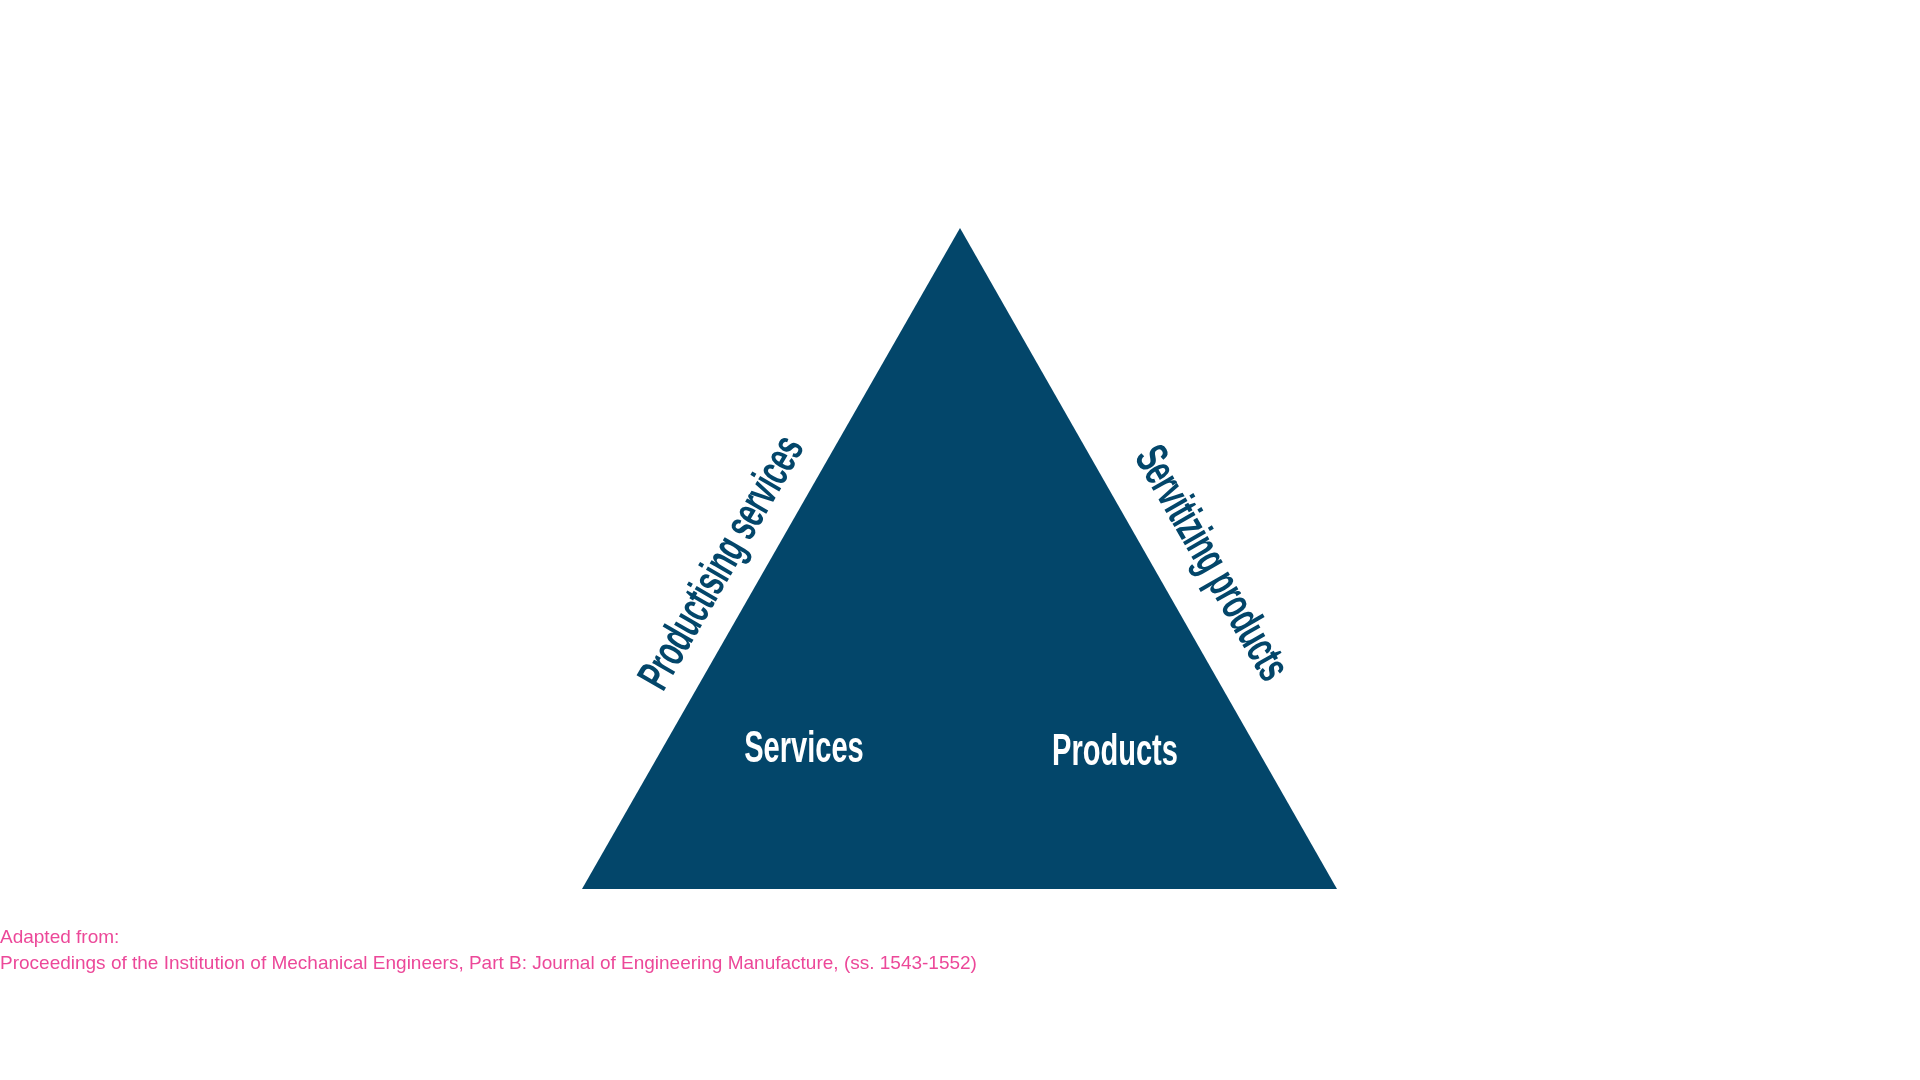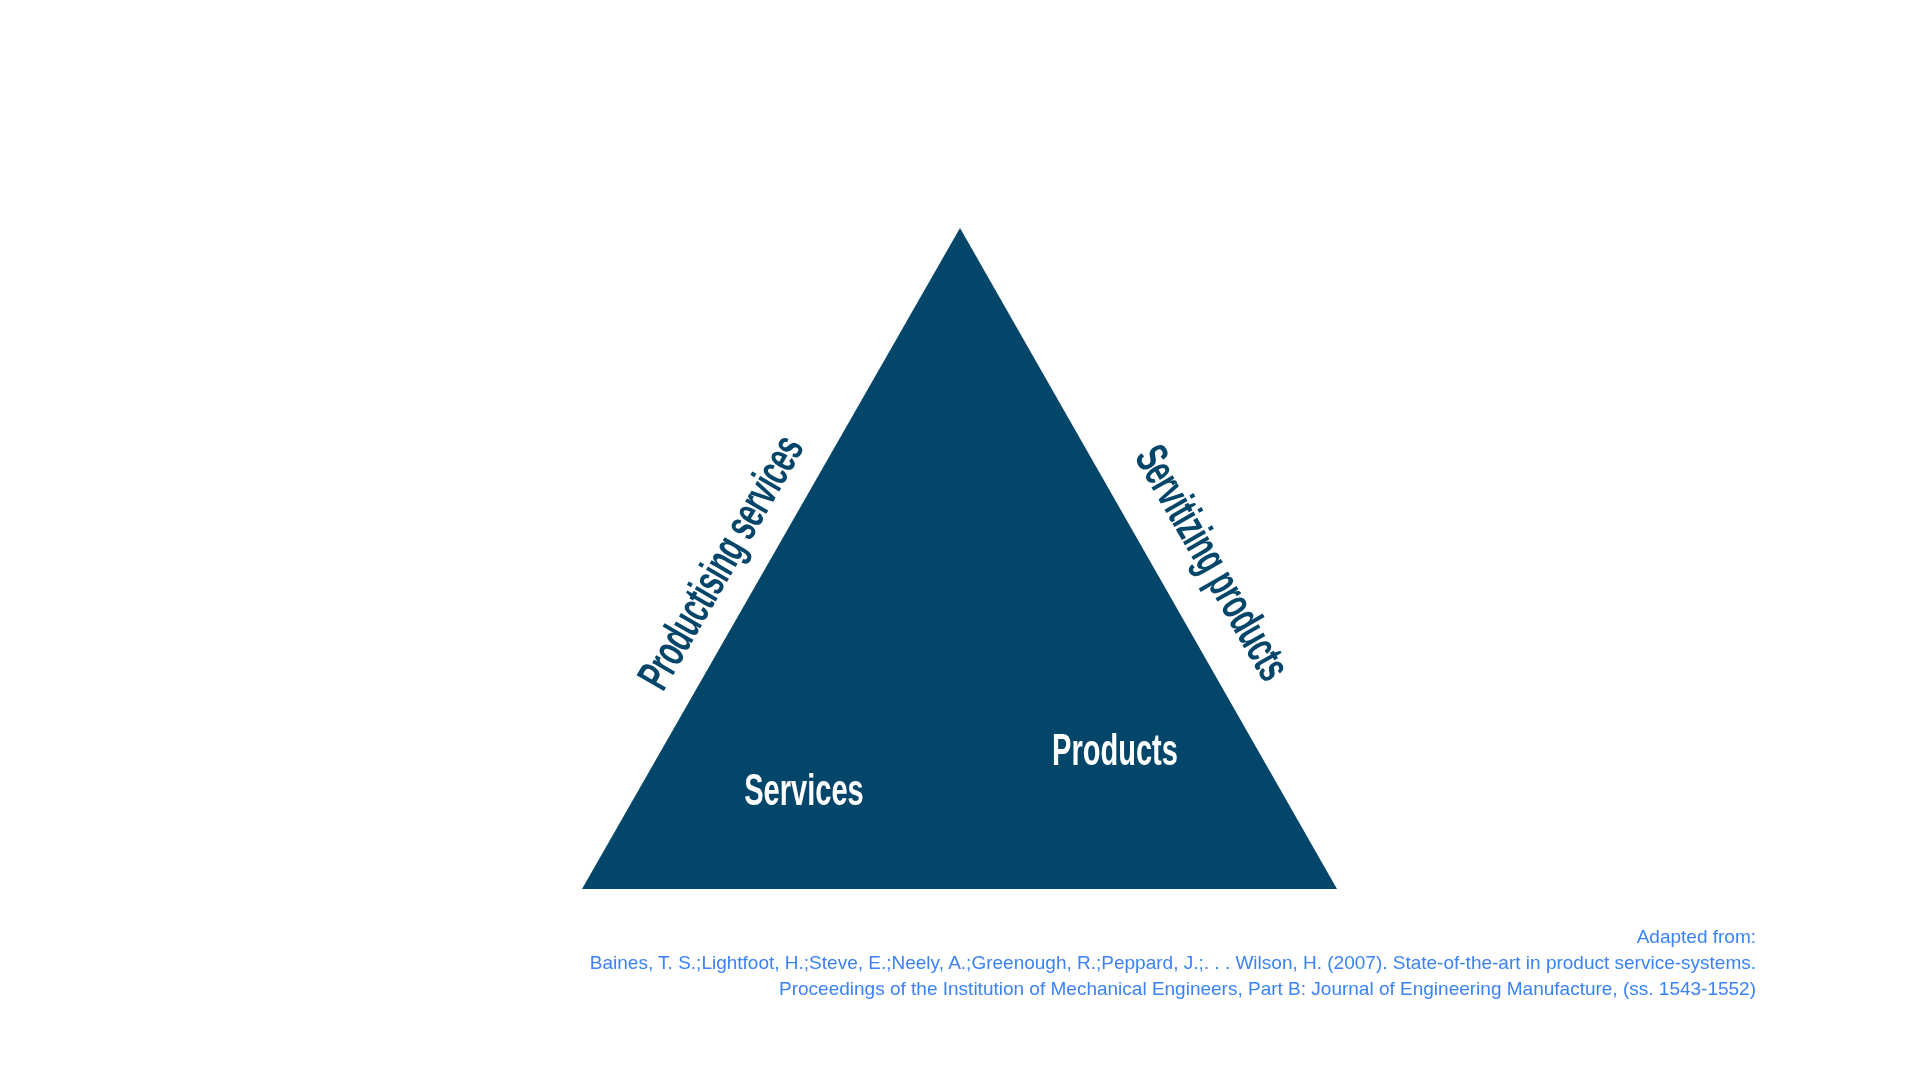--- a/index.html
+++ b/index.html
@@ -55,32 +55,32 @@
       color: #ffffff;
       white-space: nowrap;
       line-height: 1;
       transform: translate(-50%, -50%);
     }
     .inner-label span {
       display: inline-block;
       transform: scaleX(0.66);
       transform-origin: center center;
     }
-    .inner-services { left: 804px; top: 790px; }
+    .inner-services { left: 804px; top: 747px; }
     .inner-products { left: 1115px; top: 750px; }
 
     .citation {
       position: absolute;
       left: 0;
       width: 1756px;
       top: 924px;
-      text-align: right;
+      text-align: left;
       font-family: "Liberation Sans", sans-serif;
       font-size: 19px;
-      color: #3b82f6;
+      color: #ec4899;
       line-height: 26px;
     }
     .citation div { white-space: nowrap; }
   </style>
 </head>
 <body>
 
 <svg class="triangle-svg" viewBox="0 0 1920 1080" xmlns="http://www.w3.org/2000/svg">
   <polygon id="tri" points="960,228 582,889 1337,889" fill="#03466a"></polygon>
 </svg>
@@ -96,15 +96,14 @@
 <div class="inner-label inner-services">
   <span>Services</span>
 </div>
 
 <div class="inner-label inner-products">
   <span>Products</span>
 </div>
 
 <div class="citation">
   <div>Adapted from:</div>
-  <div>Baines, T. S.;Lightfoot, H.;Steve, E.;Neely, A.;Greenough, R.;Peppard, J.;. . . Wilson, H. (2007). State-of-the-art in product service-systems.</div>
   <div>Proceedings of the Institution of Mechanical Engineers, Part B: Journal of Engineering Manufacture, (ss. 1543-1552)</div>
 </div>
 
 </body></html>

